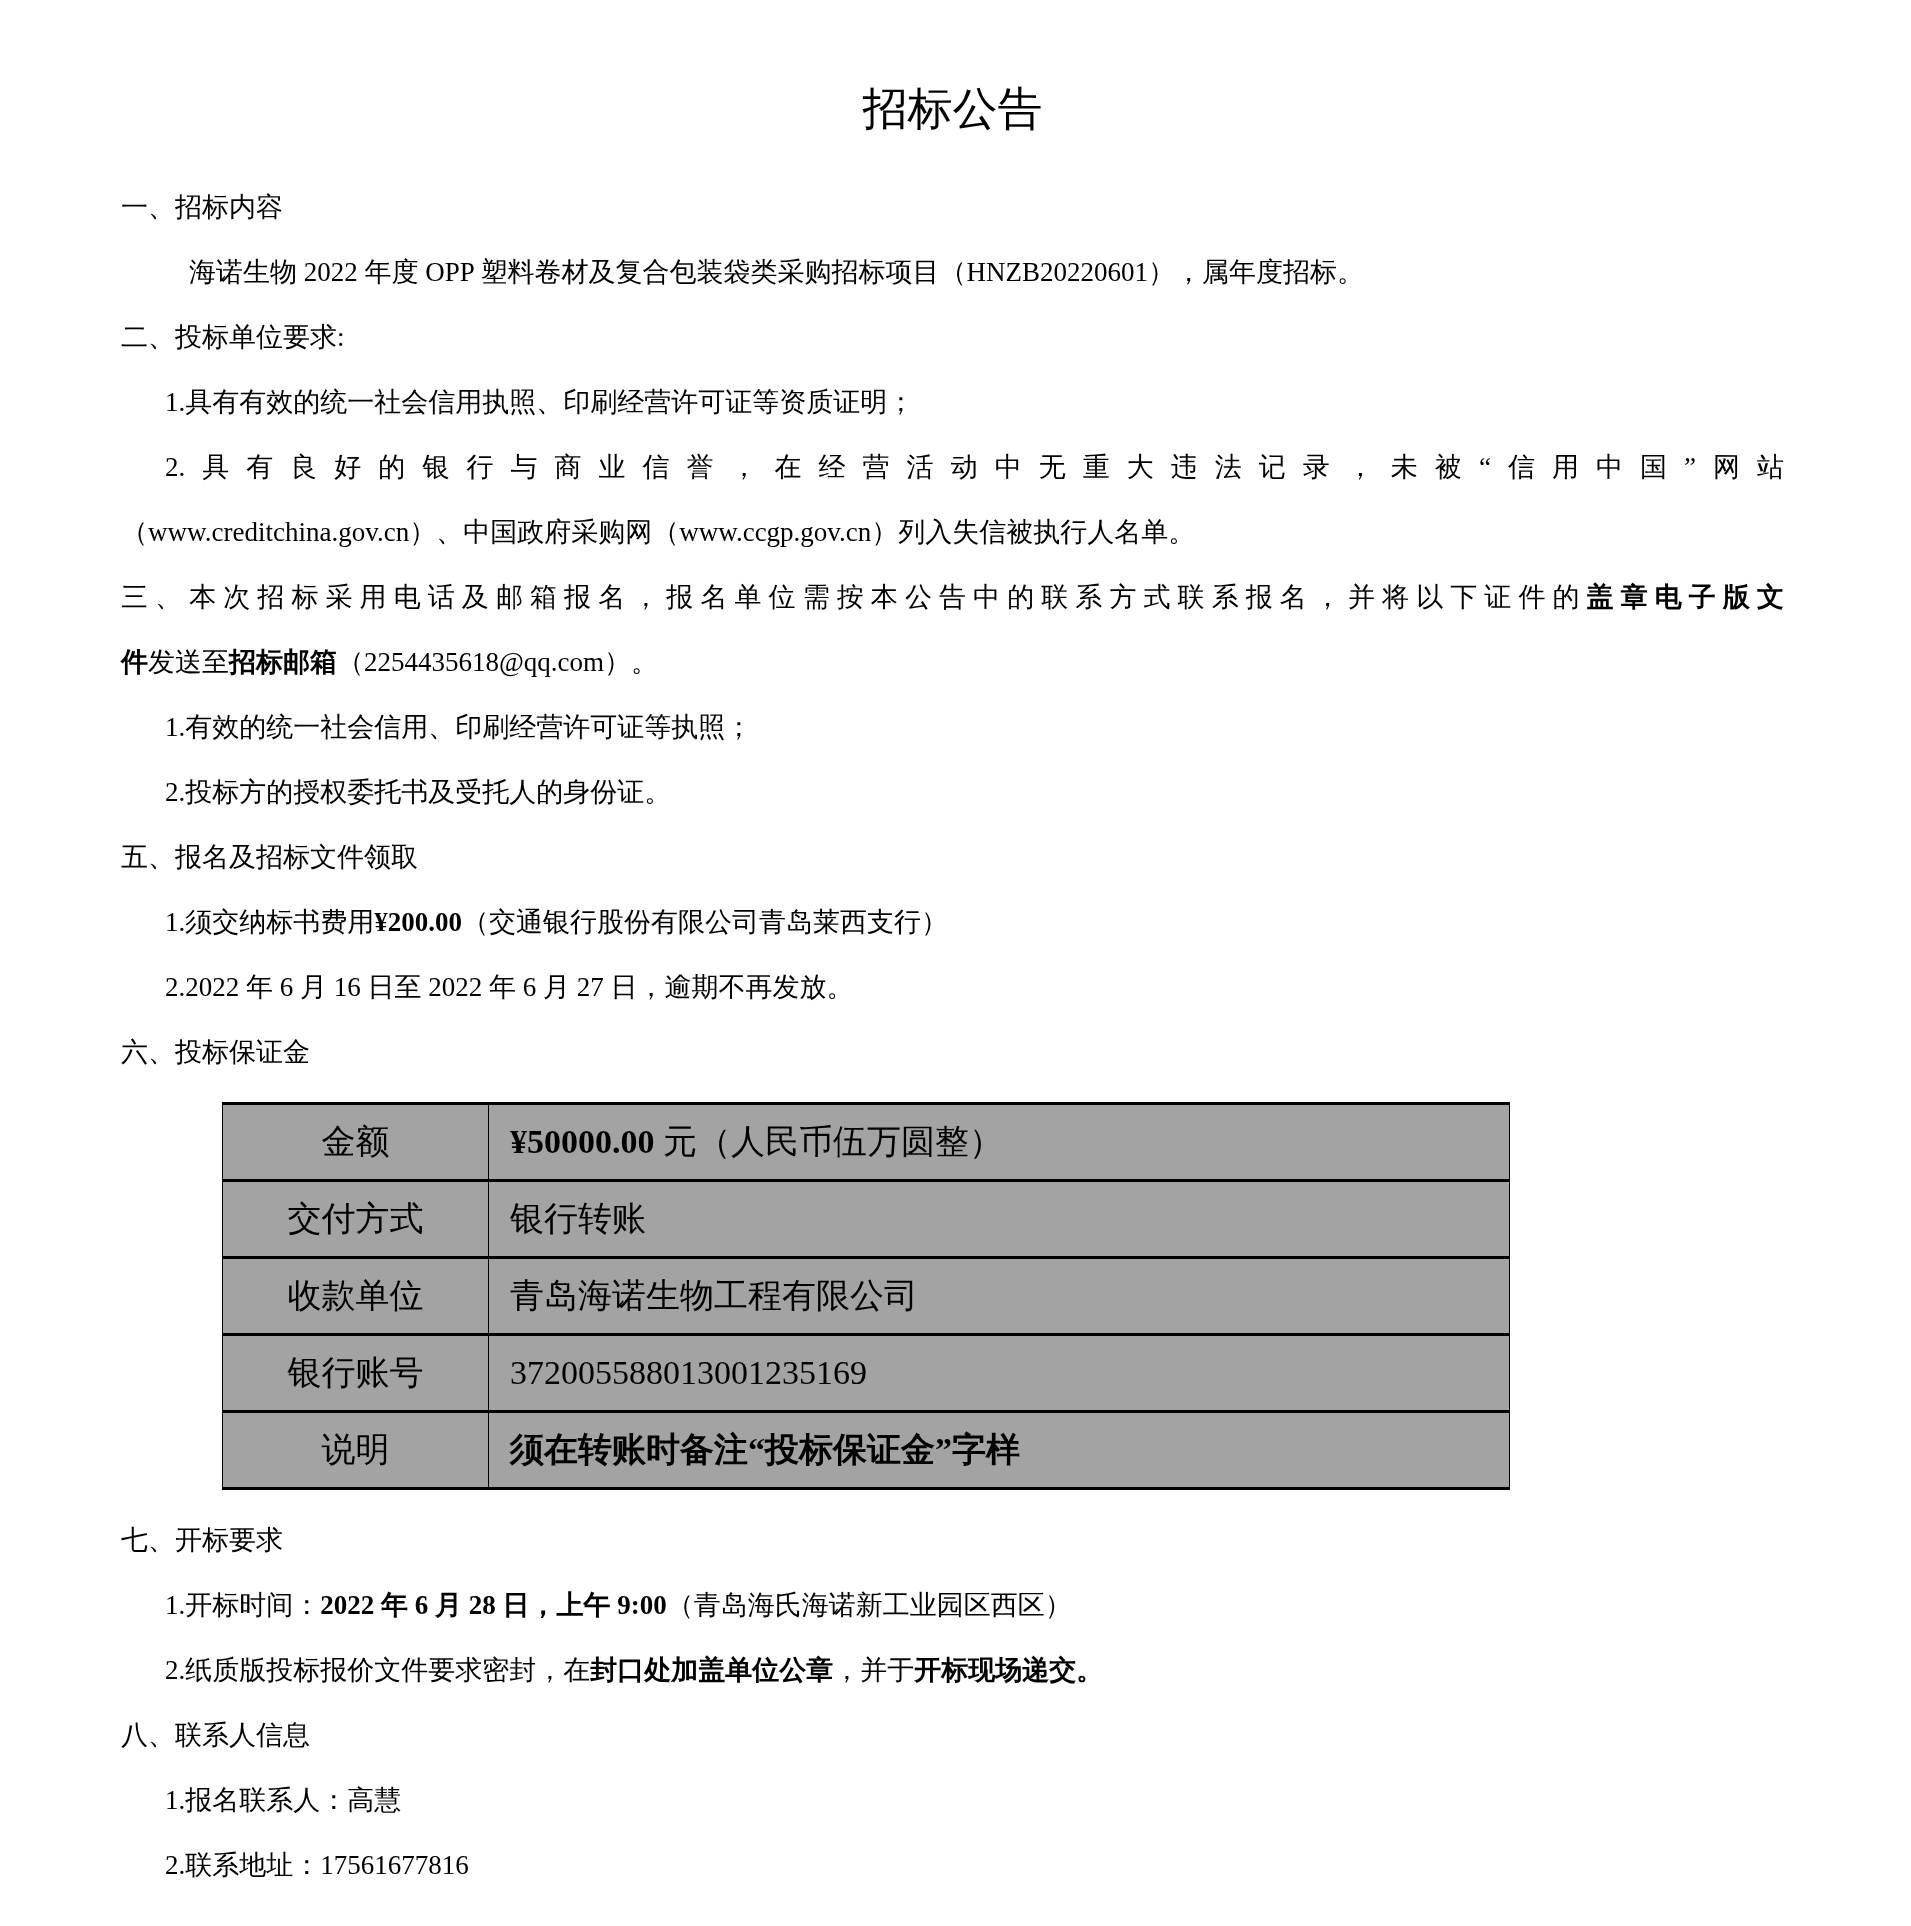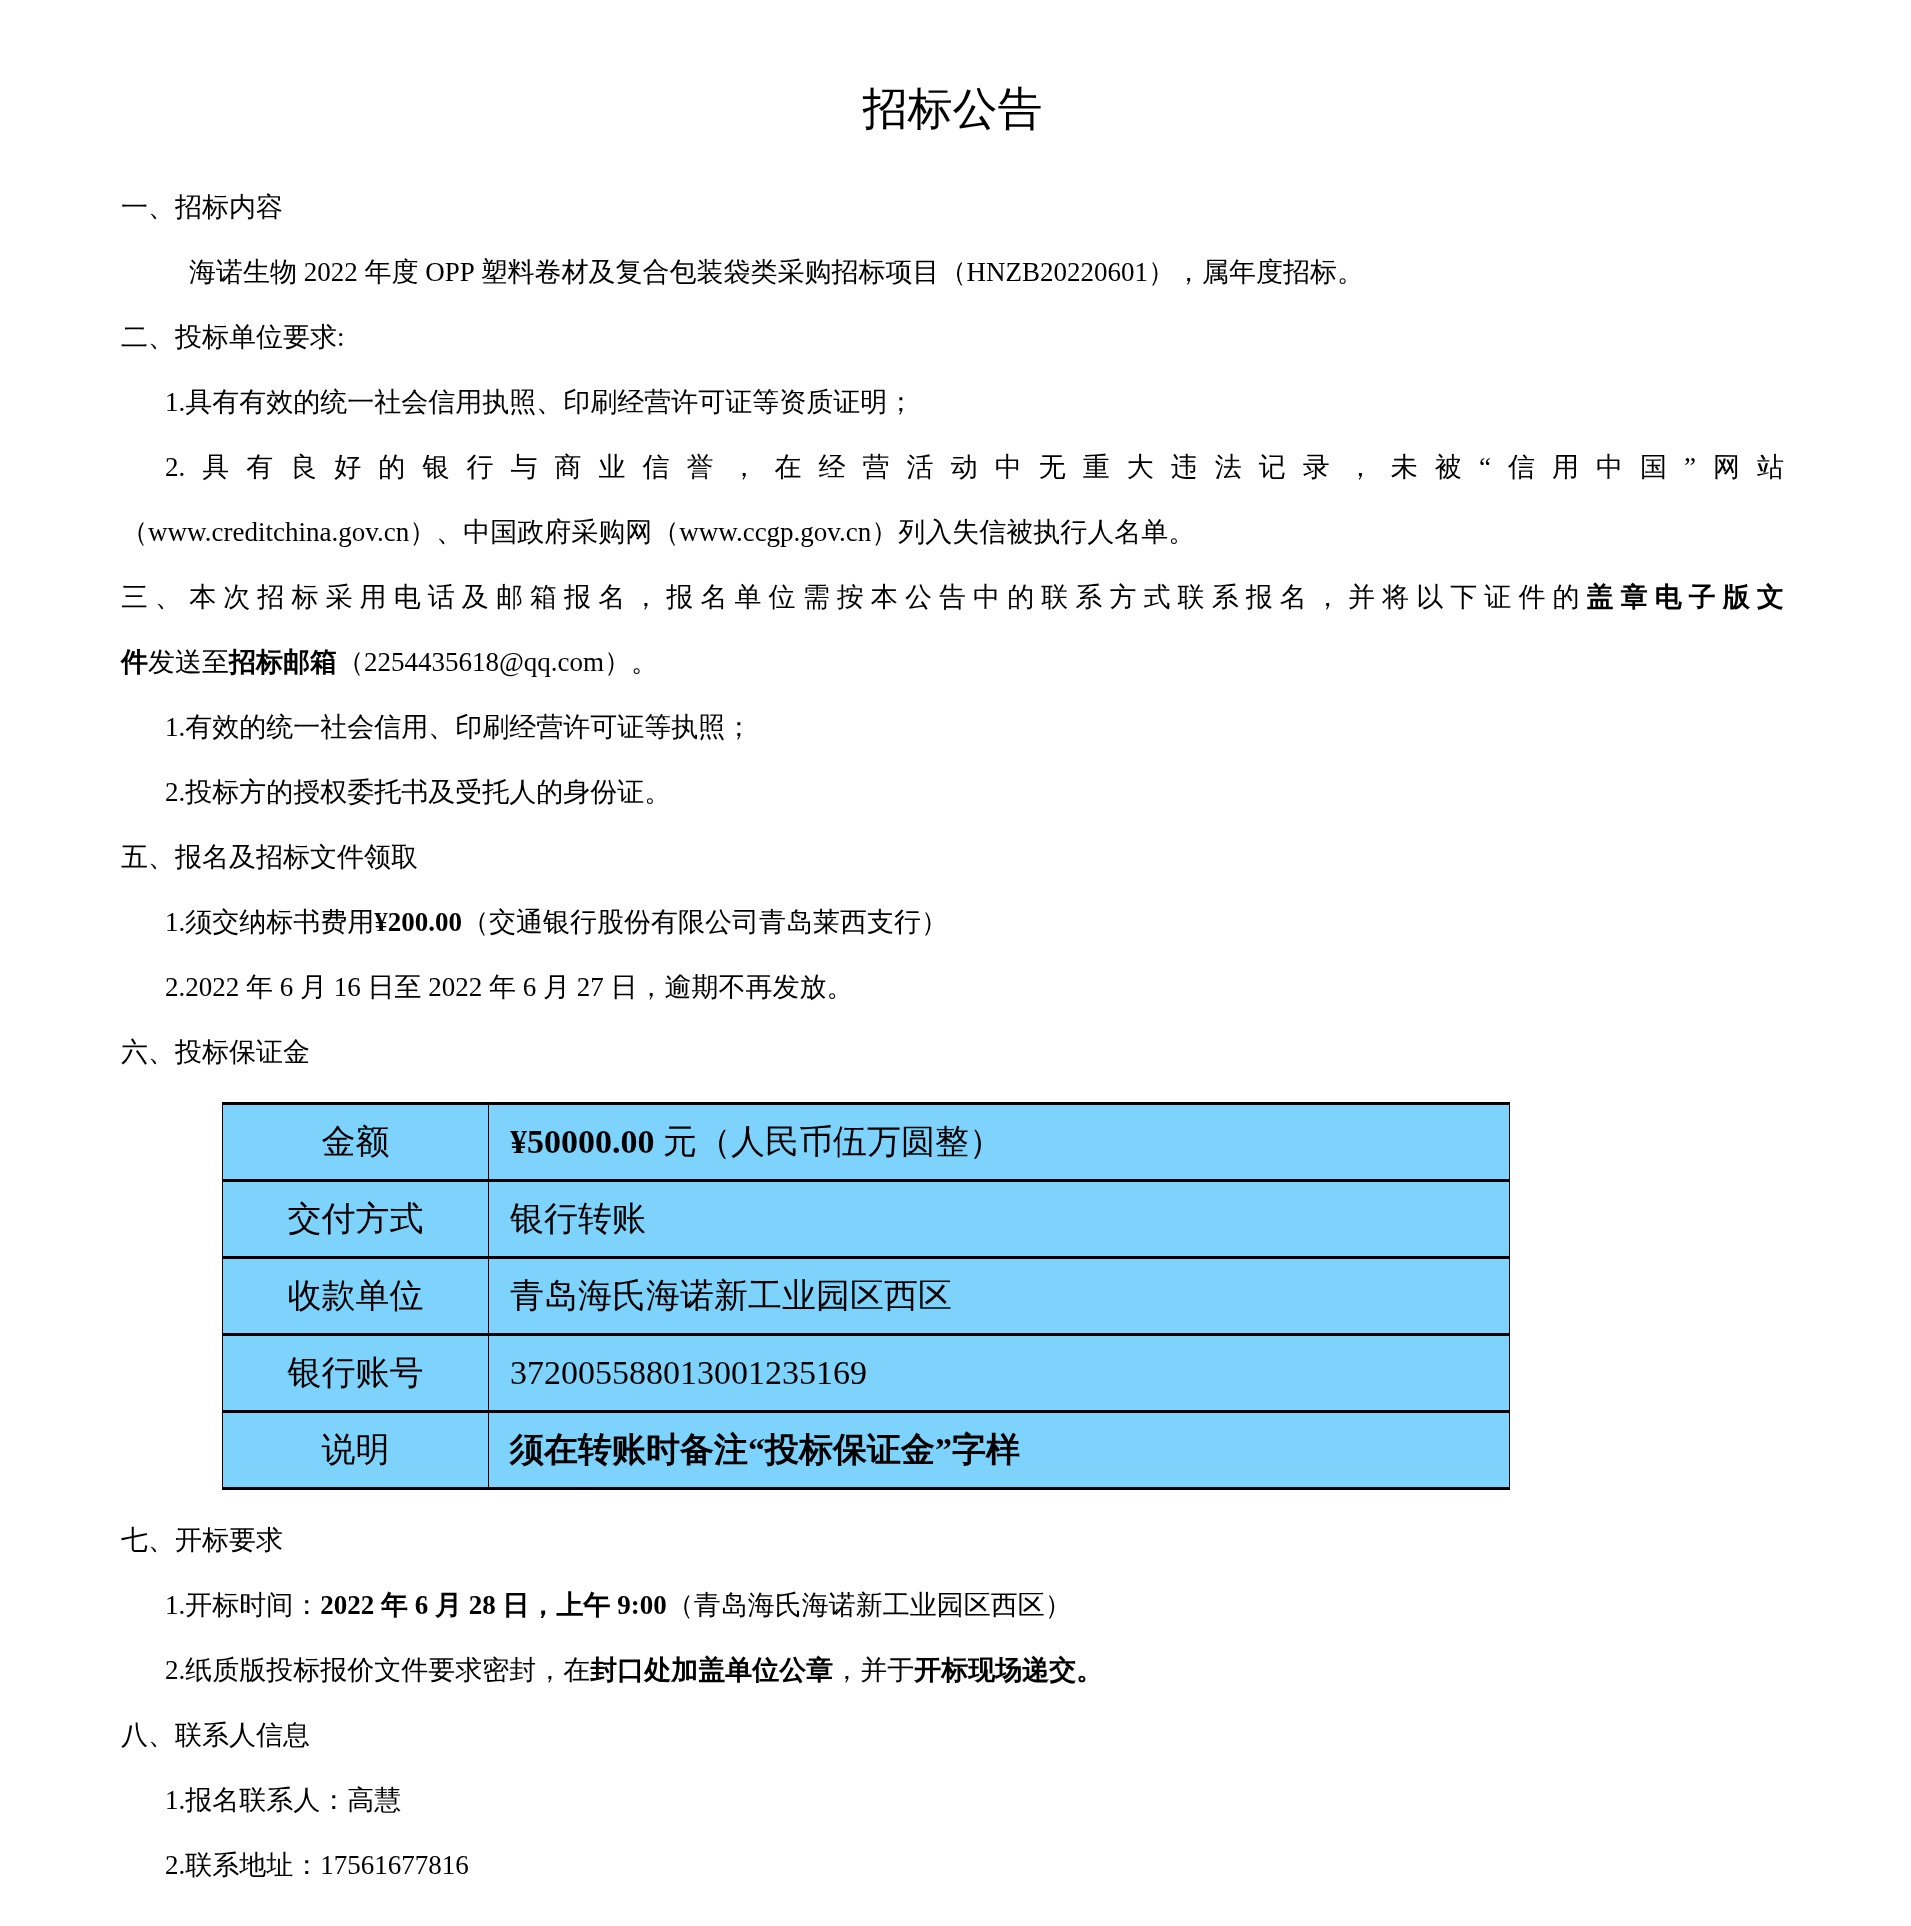--- a/index.html
+++ b/index.html
@@ -14,21 +14,21 @@
   .doc-title { font-size:45px; font-weight:normal; text-align:center; line-height:65px; margin-bottom:33px; }
   .ln { font-size:27px; line-height:65px; height:65px; white-space:nowrap; }
   .jst { white-space:normal; text-align:justify; text-align-last:justify; }
   .ind { padding-left:44px; }
   .b { font-weight:bold; }
 
   table.deposit { border-collapse:collapse; margin:17.3px 0 17.3px 101px; table-layout:fixed; }
   table.deposit td {
     border-left:1.2px solid #000; border-right:1.2px solid #000;
     border-top:3.9px solid #000; border-bottom:3.9px solid #000;
-    font-size:34px; height:72px; background:#7dd3fc;
+    font-size:34px; height:72px; background:#a3a3a3;
   }
   td.lbl { width:263px; text-align:center; }
   td.val { width:998px; padding-left:21px; }
 </style>
 </head>
 <body>
 
 <div class="page">
 
   <div class="doc-title">招标公告</div>
@@ -57,21 +57,21 @@
         <tr>
       <td class="lbl">金额</td>
       <td class="val"><span class="b">¥50000.00</span><span> 元（人民币伍万圆整）</span></td>
     </tr>
     <tr>
       <td class="lbl">交付方式</td>
       <td class="val">银行转账</td>
     </tr>
     <tr>
       <td class="lbl">收款单位</td>
-      <td class="val">青岛海氏海诺新工业园区西区</td>
+      <td class="val">青岛海诺生物工程有限公司</td>
     </tr>
     <tr>
       <td class="lbl">银行账号</td>
       <td class="val">372005588013001235169</td>
     </tr>
     <tr>
       <td class="lbl">说明</td>
       <td class="val b">须在转账时备注“投标保证金”字样</td>
     </tr>
   </tbody>

